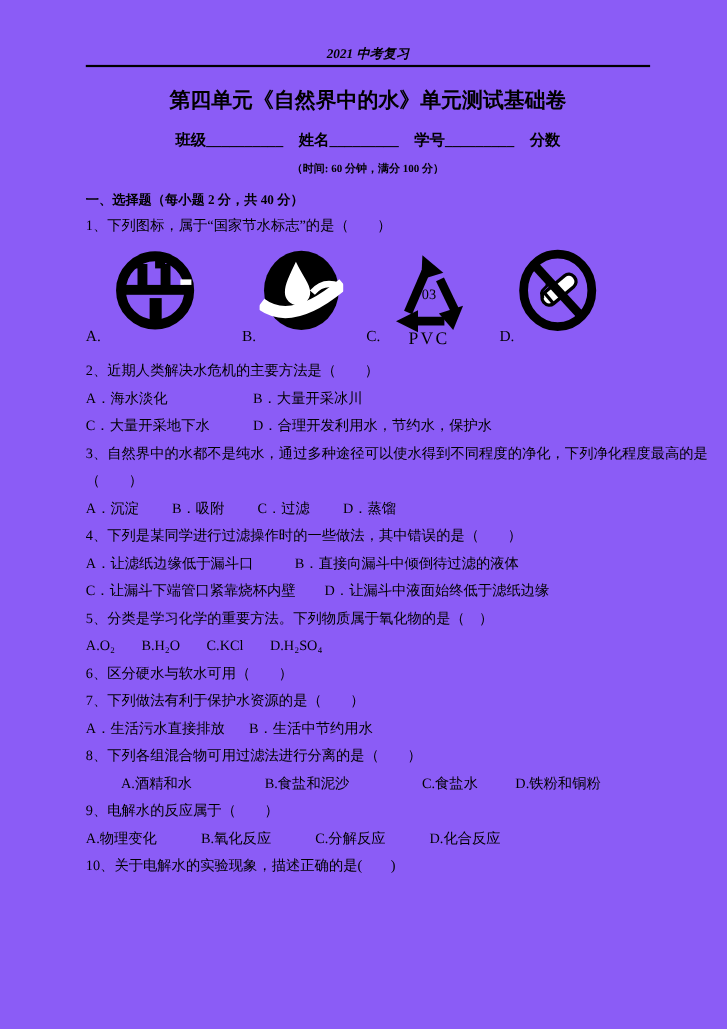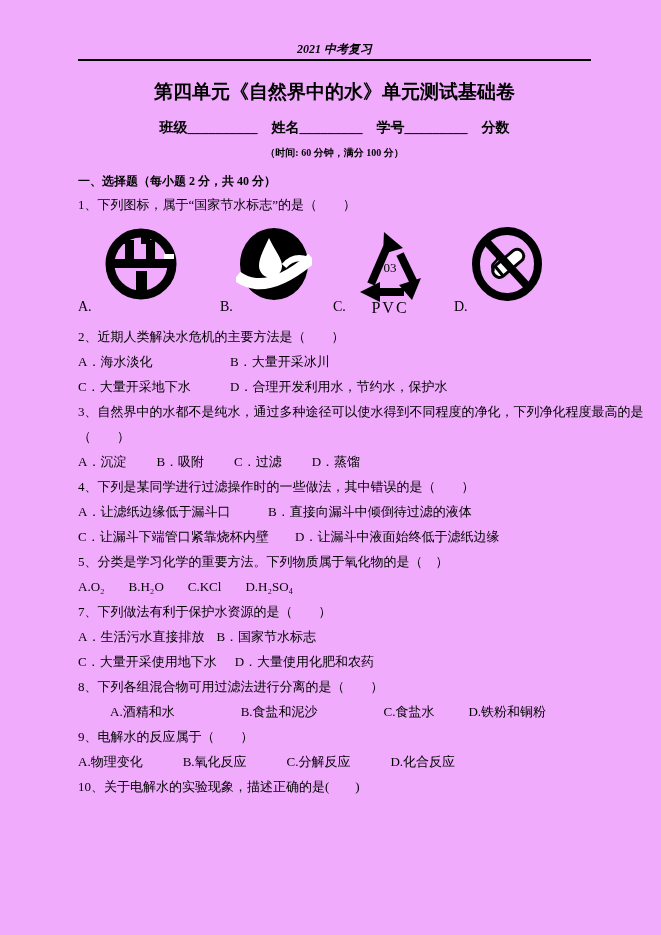--- a/index.html
+++ b/index.html
@@ -1,37 +1,37 @@
 <!DOCTYPE html>
 <html><head>
 <meta charset="utf-8">
 <style>
   html,body { margin:0; padding:0; background:#ffffff; }
   .page {
     position:relative;
     width:661px; height:935px;
-    background:#f0abfc;
+    background:#8b5cf6;
     box-sizing:border-box;
     padding:42px 70px 0 78px;
     font-family:"Liberation Serif", serif;
     font-size:13px; color:#000;
     overflow:hidden;
   }
   .hdr { text-align:center; font-weight:bold; font-style:italic; font-size:12px; line-height:14px; }
   .rule { border-top:2px solid #000; margin-top:3px; }
   .title { text-align:center; font-weight:bold; font-size:19px; line-height:22px; margin-top:20px; }
   .info { text-align:center; font-weight:bold; font-size:14px; margin-top:16px; white-space:nowrap; }
   .info span { margin:0 7px; }
   .timeline { text-align:center; font-weight:bold; font-size:10px; margin-top:9px; }
   .section { font-weight:bold; font-size:12px; margin-top:13px; margin-bottom:7px; }
   .line { white-space:nowrap; line-height:15px; margin-bottom:10px; }
   .w152 { display:inline-block; width:152px; }
   .w190 { display:inline-block; width:190px; }
   .w217 { display:inline-block; width:217px; }
-  .g8  { margin-right:12px; }
+  .g8  { margin-right:22px; }
   .g18 { margin-right:18px; }
   .g20 { margin-right:20px; }
   .g24 { margin-right:24px;text-align:center; }
   .g30 { margin-right:30px; }
   .g34 { margin-right:34px;margin-left:32px; }
   .g40 { margin-right:40px; }
   .icons { display:flex; align-items:flex-end; margin-top:10px; margin-bottom:12px; height:95px; }
   .icol { position:relative; height:95px; }
   .icol svg { display:block; }
   .ca { width:142px; } .ca svg { margin-left:22px; margin-top:2px; }
@@ -131,27 +131,25 @@
   </div>
   <div class="line">
     <span class="w217">C．让漏斗下端管口紧靠烧杯内壁</span><span>D．让漏斗中液面始终低于滤纸边缘</span>
   </div>
 
   <div class="line">5、分类是学习化学的重要方法。下列物质属于氧化物的是（　）</div>
   <div class="line">
     <span class="g24">A.O₂</span><span class="g24">B.H₂O</span><span class="g24">C.KCl</span><span>D.H₂SO₄</span>
   </div>
 
+  <div class="line">6、区分硬水与软水可用（　　）</div>
 
   <div class="line">7、下列做法有利于保护水资源的是（　　）</div>
   <div class="line">
-    <span class="g8">A．生活污水直接排放</span><span>B．国家节水标志</span>
-  </div>
-  <div class="line">
-    <span class="g18">C．大量开采使用地下水</span><span>D．大量使用化肥和农药</span>
+    <span class="g8">A．生活污水直接排放</span><span>B．生活中节约用水</span>
   </div>
 
   <div class="line">8、下列各组混合物可用过滤法进行分离的是（　　）</div>
   <div class="line">
     <span class="g34">A.酒精和水</span><span class="g34">B.食盐和泥沙</span><span class="g34">C.食盐水</span><span>D.铁粉和铜粉</span>
   </div>
 
   <div class="line">9、电解水的反应属于（　　）</div>
   <div class="line">
     <span class="g40">A.物理变化</span><span class="g40">B.氧化反应</span><span class="g40">C.分解反应</span><span>D.化合反应</span>

